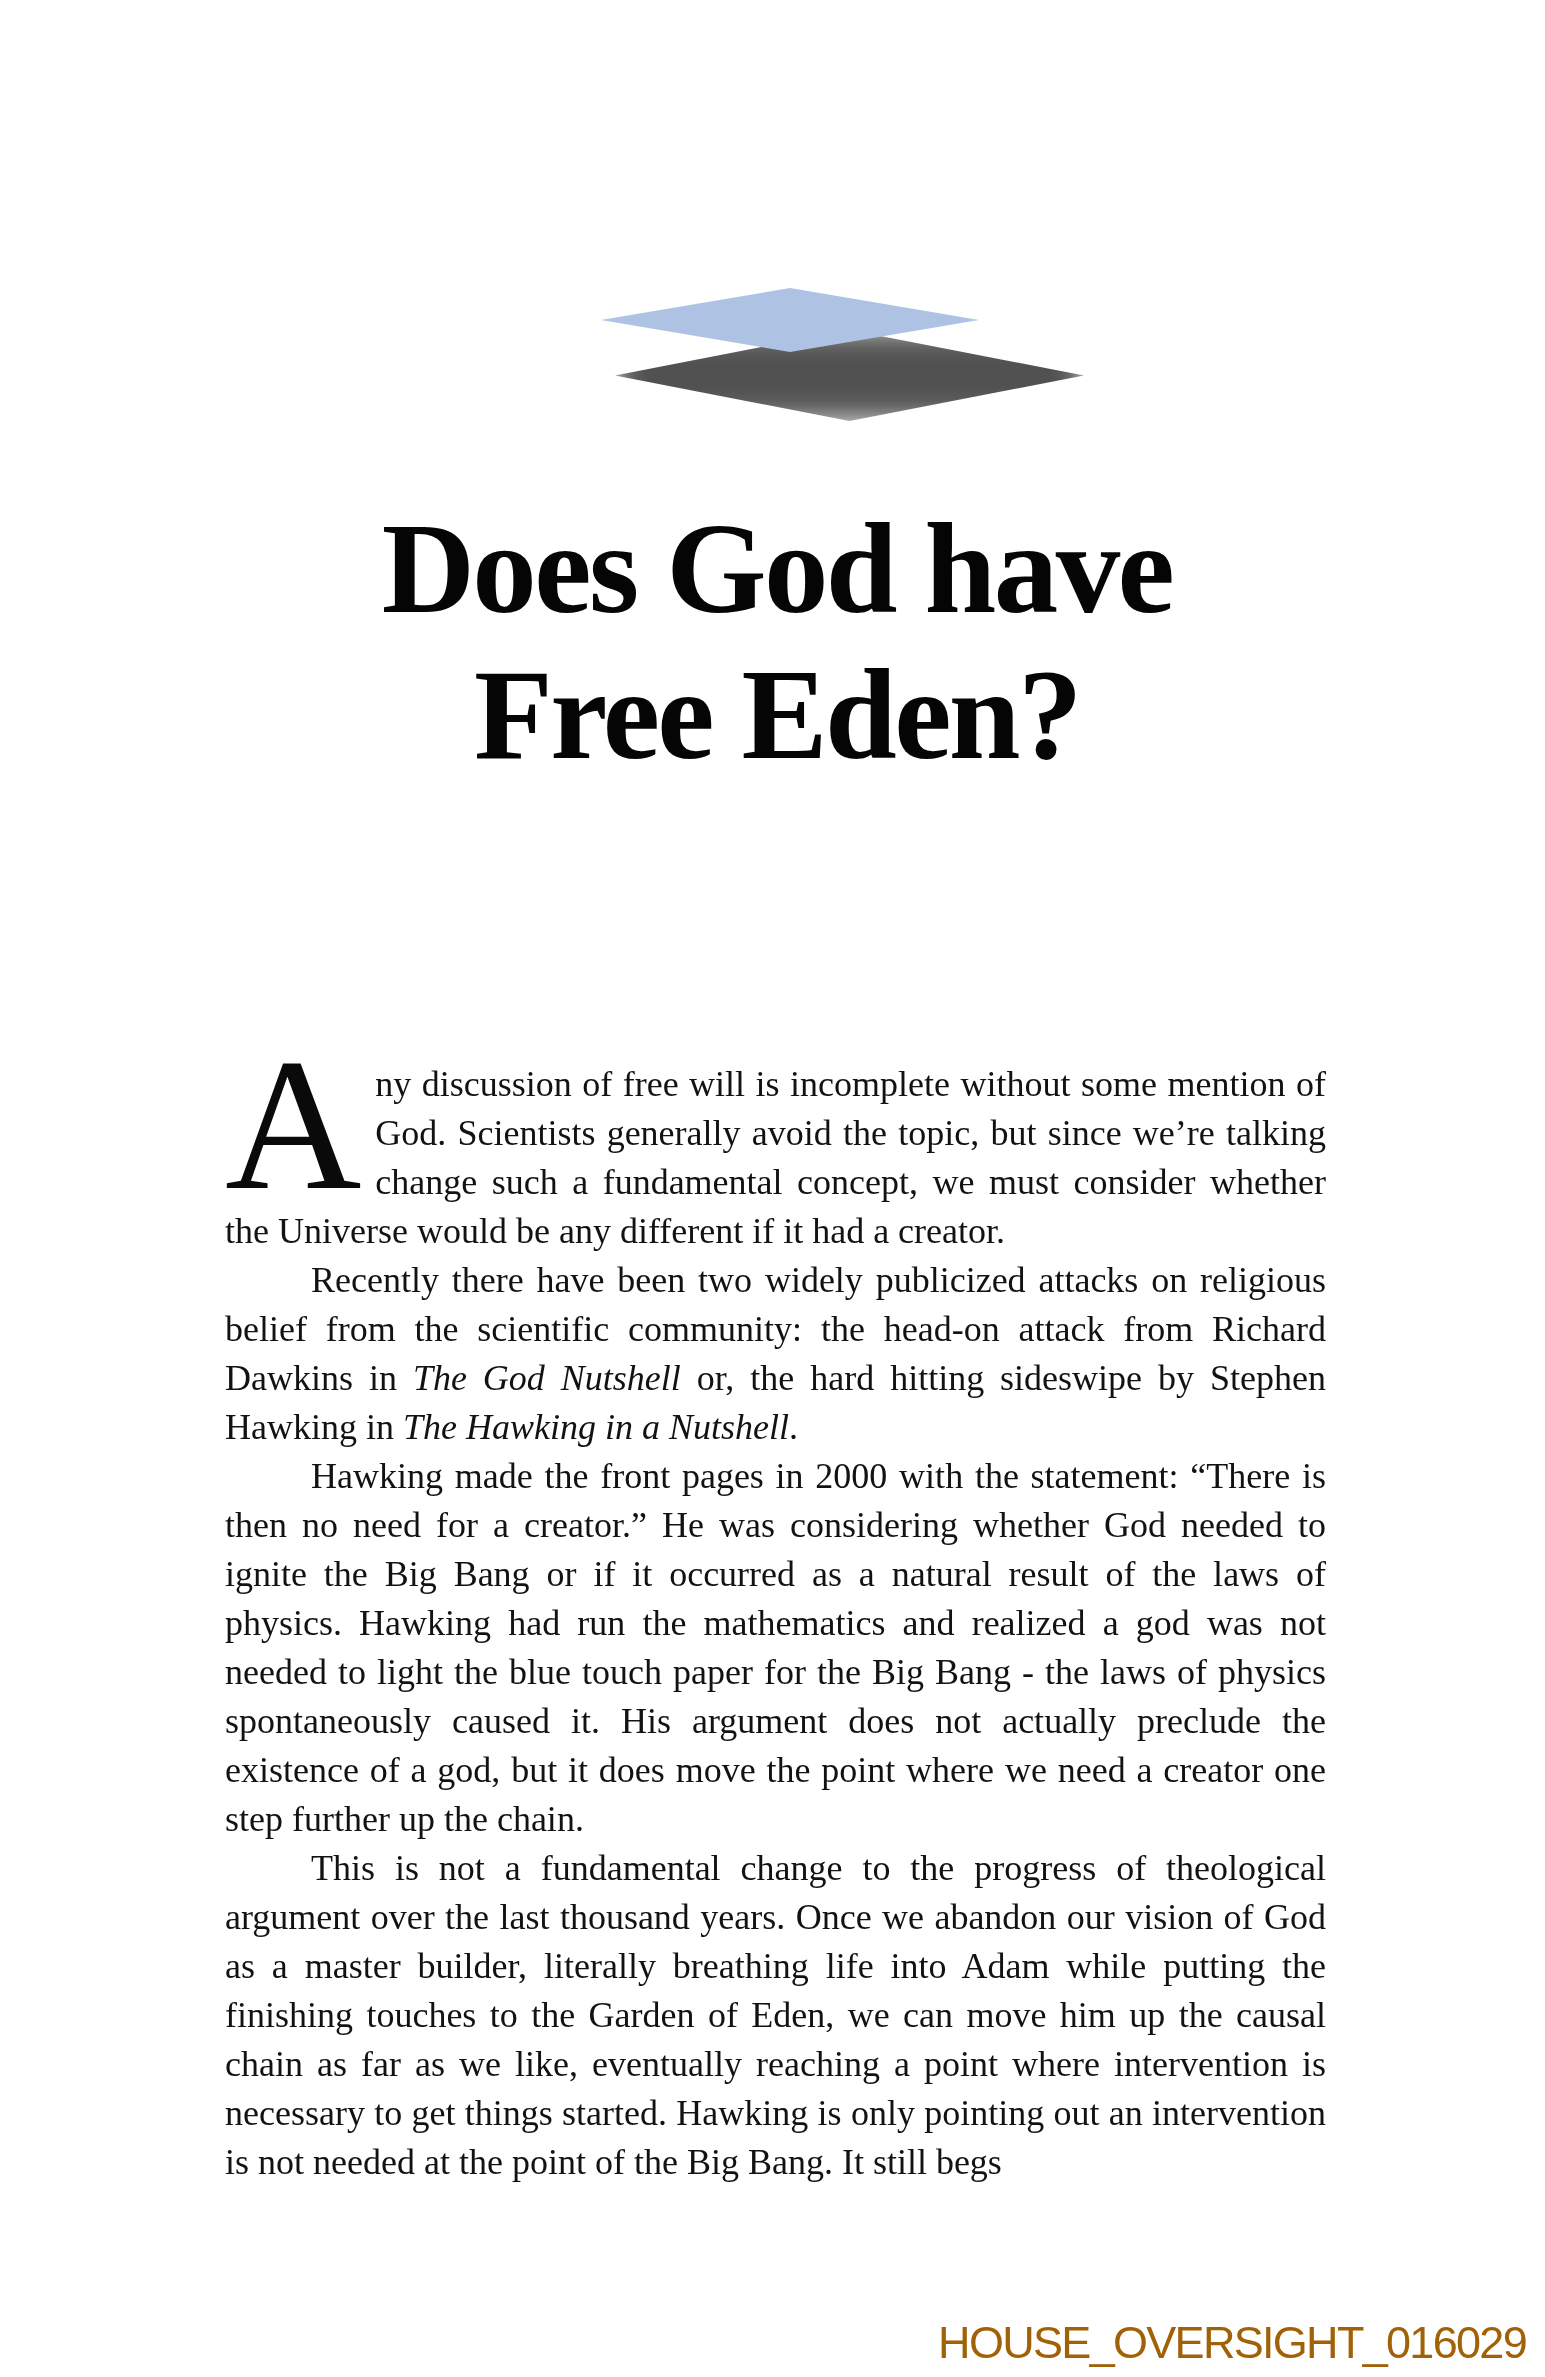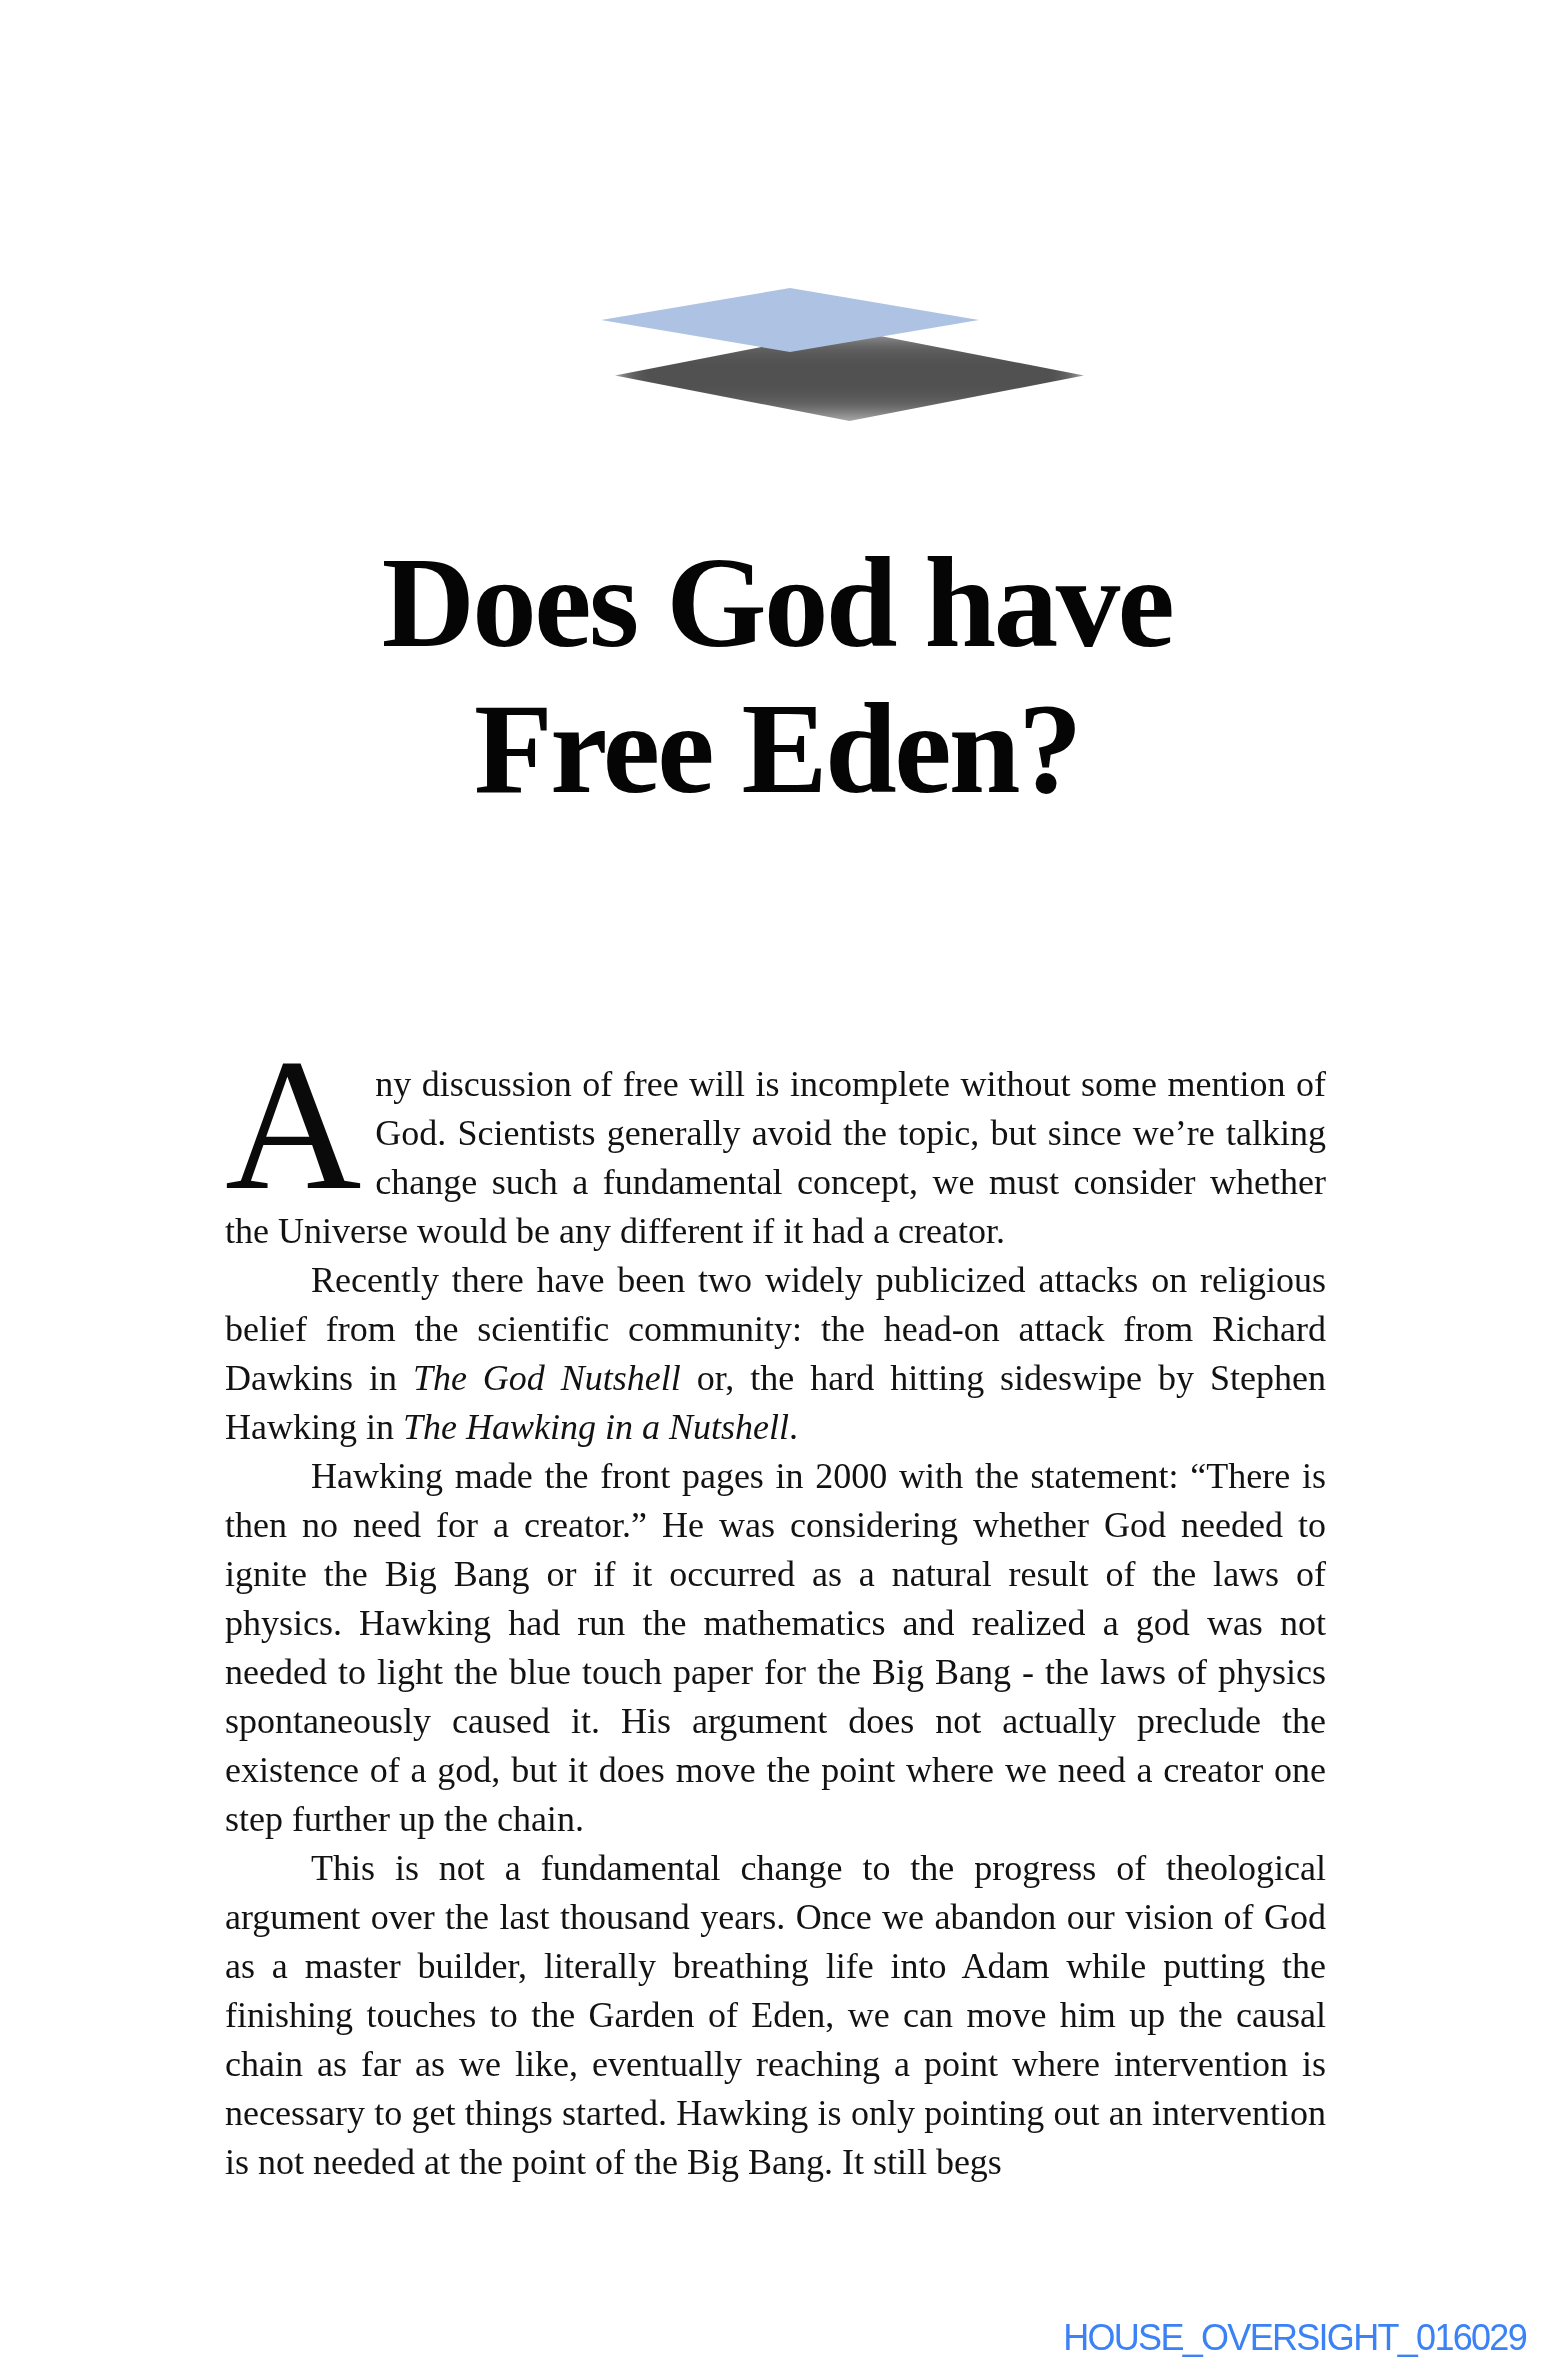--- a/index.html
+++ b/index.html
@@ -27,21 +27,21 @@
     position:absolute;
     left:601px; top:288px;
     width:378px; height:64px;
     background:#aec3e4;
     clip-path:polygon(50% 0, 100% 50%, 50% 100%, 0 50%);
   }
 
   
   .title {
     position:absolute;
-    top:530px; left:0;
+    top:496px; left:0;
     width:100%;
     text-align:center;
     font-weight:700;
     font-size:129px;
     line-height:146px;
     letter-spacing:-2.6px;
     color:#050505;
     padding-left:9px;
   }
   .title-line { display:block; }
@@ -67,23 +67,23 @@
     color:#0a0a0a;
   }
   .body-text em { font-style:italic; }
 
   
   .watermark {
     position:absolute;
     top:2317px;
     right:19px;
     font-family:"Liberation Sans", sans-serif;
-    font-size:36px;
+    font-size:45px;
     letter-spacing:-1.7px;
-    color:#3b82f6;
+    color:#a16207;
     white-space:nowrap;
   }
 </style>
 </head>
 <body>
 
 <div class="page">
 
   <div>
     <div class="orn-shadow" style="background: rgb(58, 58, 58);"></div>

